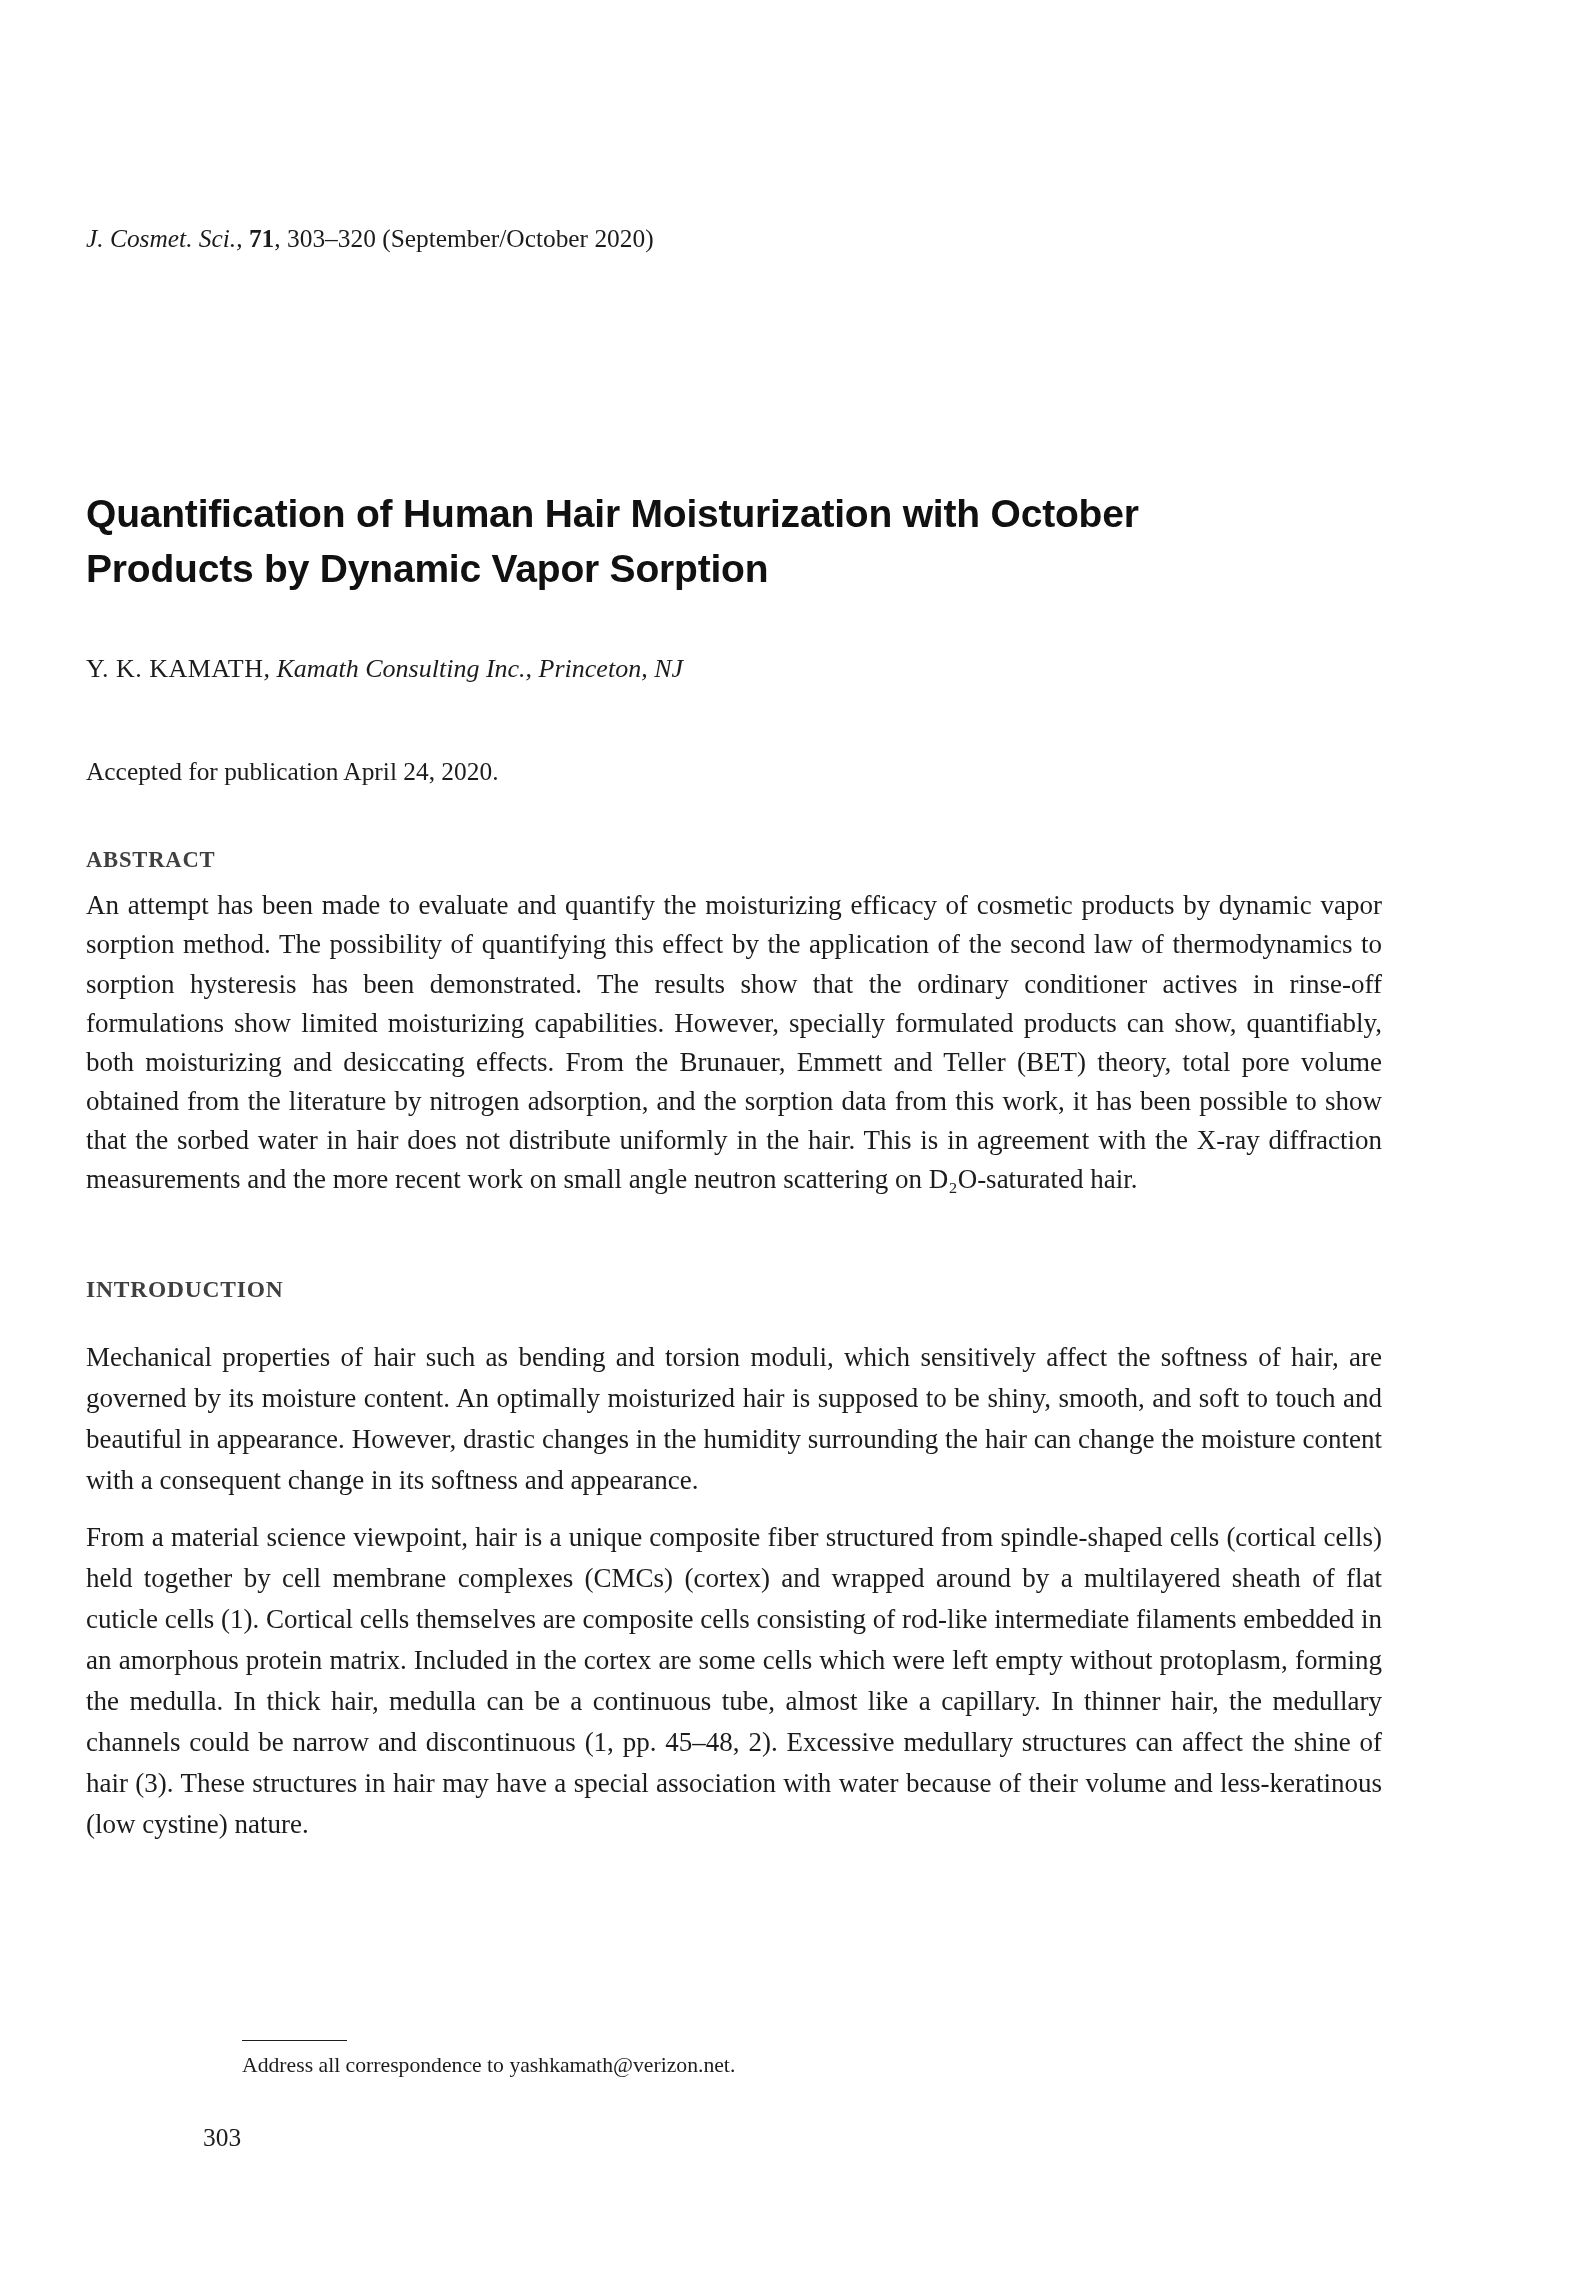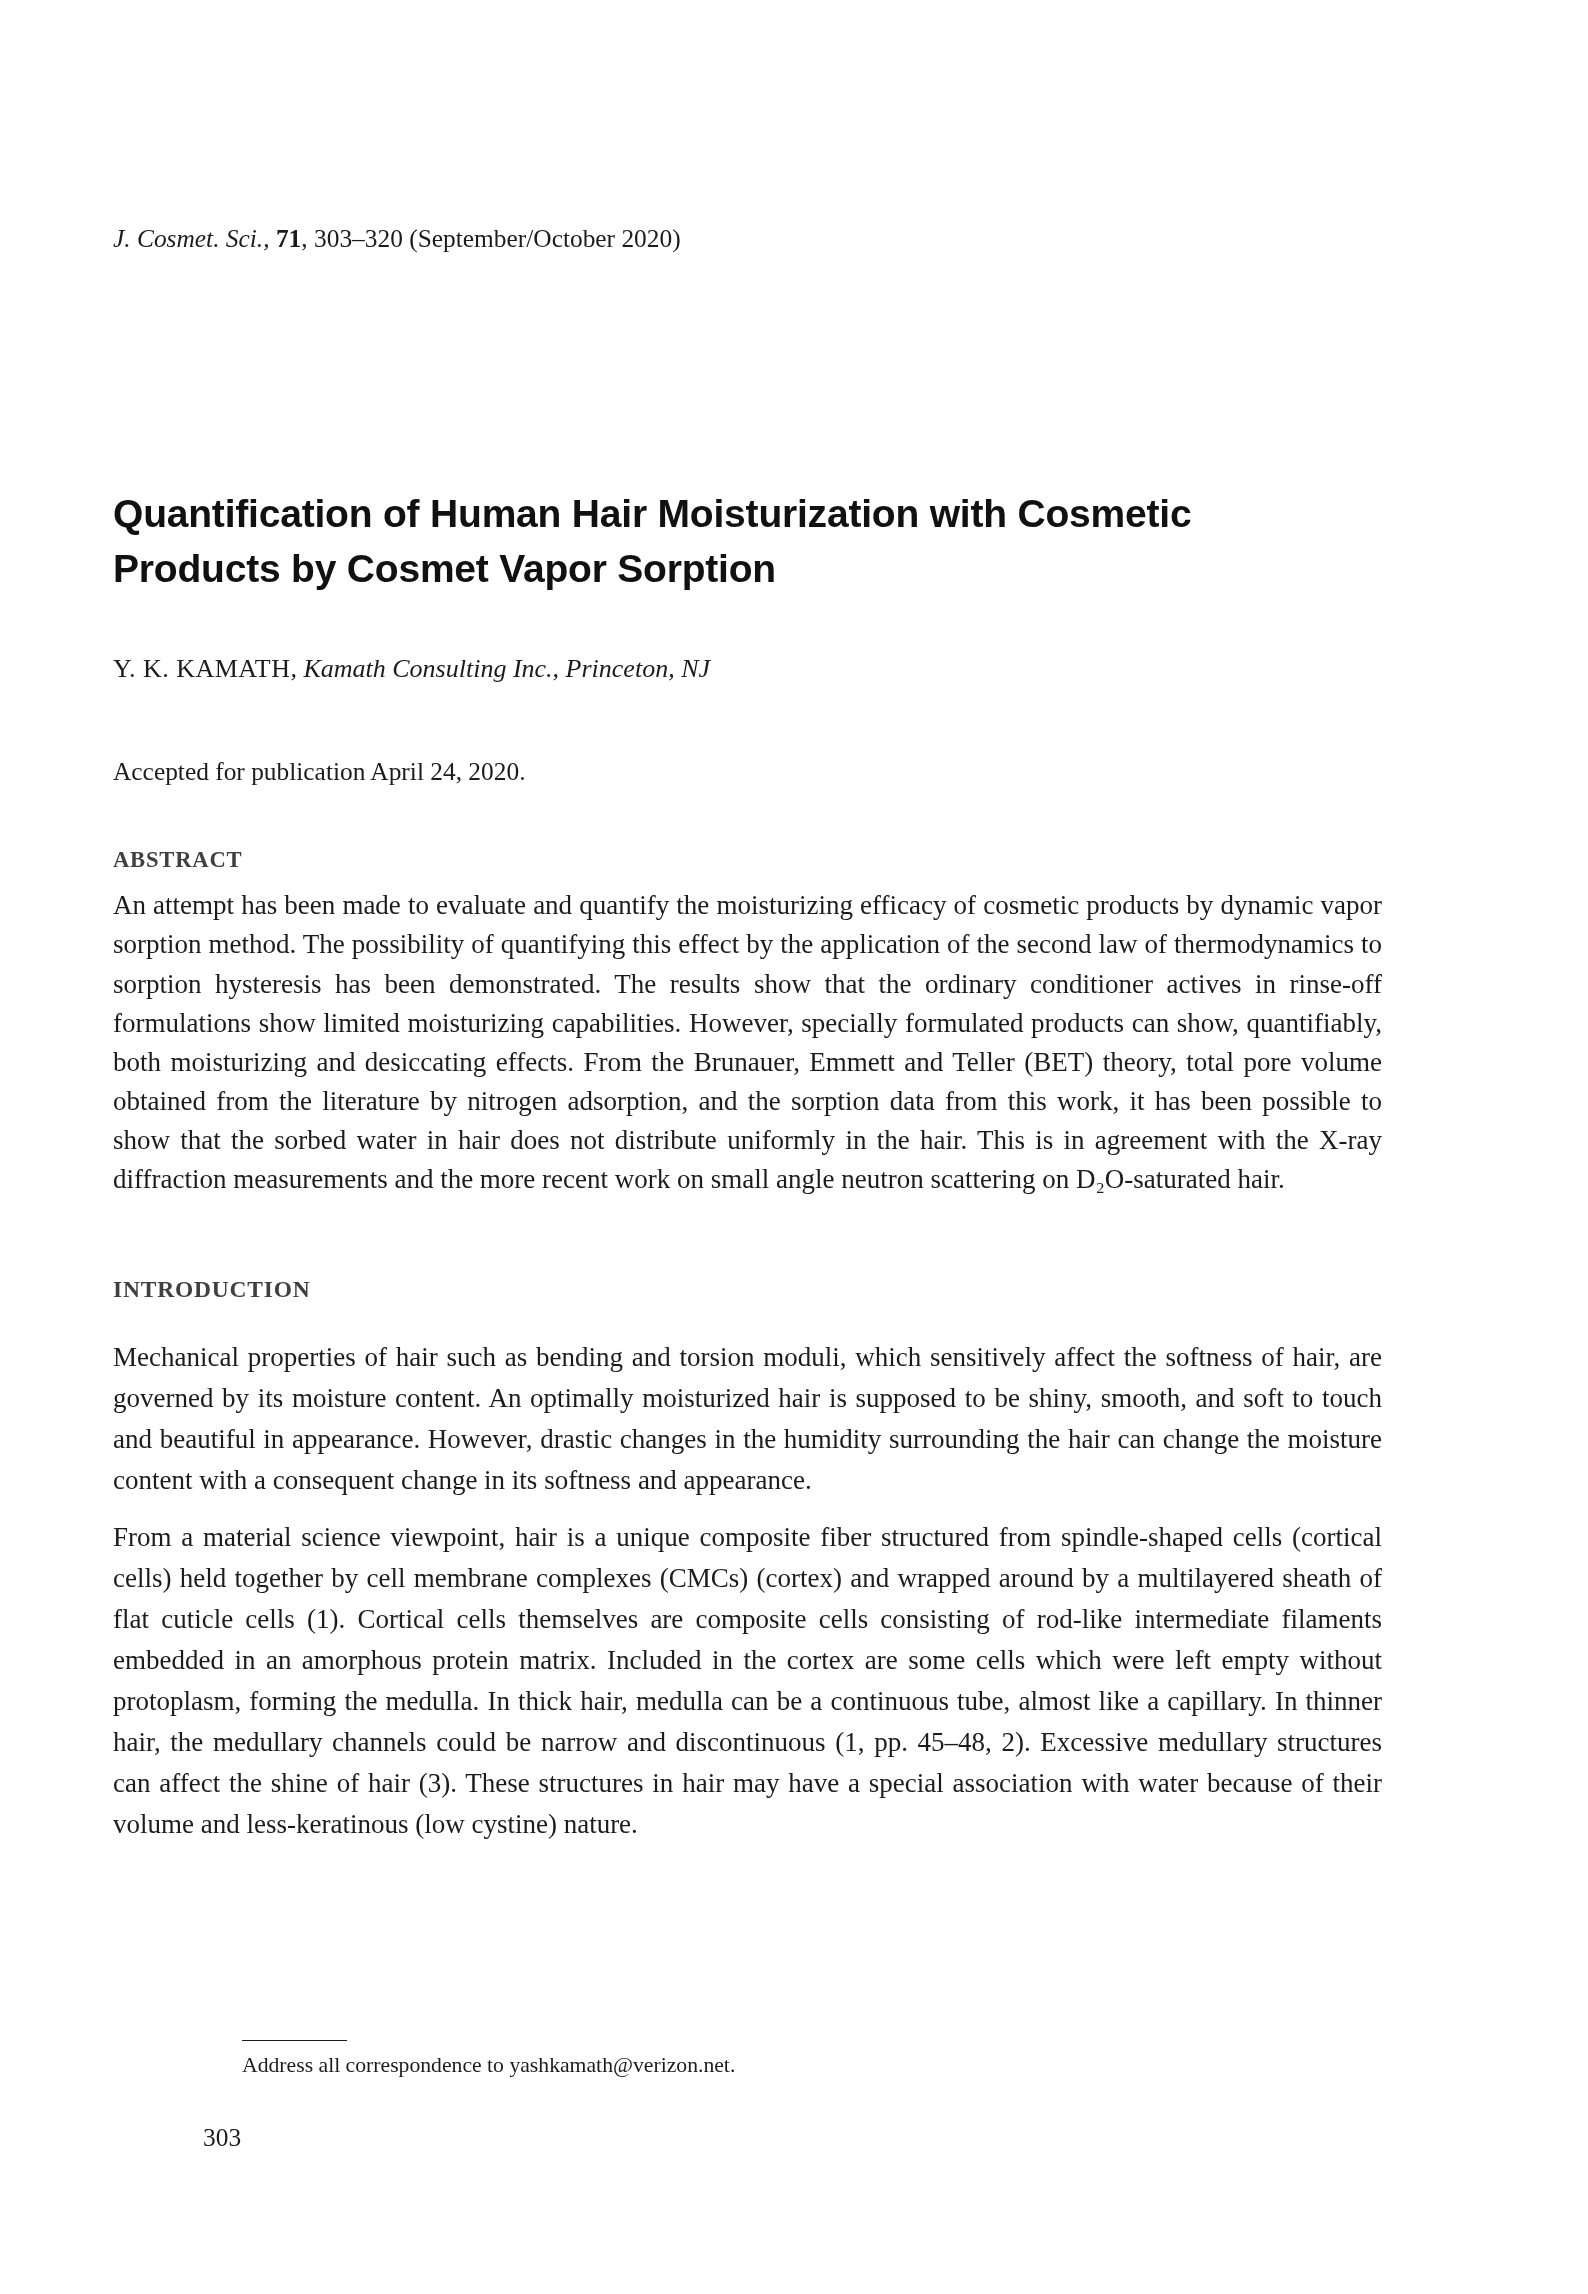--- a/index.html
+++ b/index.html
@@ -6,21 +6,21 @@
   html, body { background: #ffffff; }
   body {
     font-family: "Liberation Serif", "DejaVu Serif", serif;
     color: #1c1c1c;
   }
   .page {
     position: relative;
     width: 1589px;
     height: 2295px;
     background: #ffffff;
-    padding: 221px 207px 0 113px;
+    padding: 221px 207px 0 86px;
     overflow: hidden;
   }
   .citation {
     font-size: 25.4px;
     line-height: 1.4;
     margin-bottom: 229px;
     color: #1c1c1c;
   }
   .citation .it { font-style: italic; }
   .citation .bold { font-weight: bold; }
@@ -95,21 +95,21 @@
     font-size: 25.4px;
   }
 </style>
 </head>
 <body>
 
 <div class="page">
 
   <p class="citation"><span class="it">J. Cosmet. Sci., </span><span class="bold">71</span><span>, 303–320 (September/October 2020)</span></p>
 
-  <h1 class="title">Quantification of Human Hair Moisturization with Cosmetic Products by Cosmet Vapor Sorption</h1>
+  <h1 class="title">Quantification of Human Hair Moisturization with October Products by Dynamic Vapor Sorption</h1>
 
   <p class="author-line"><span class="author-name">Y. K. KAMATH</span><span class="affiliation">, Kamath Consulting Inc., Princeton, NJ</span></p>
 
   <p class="accepted">Accepted for publication April 24, 2020.</p>
 
   <h2 class="section-heading abstract-heading">ABSTRACT</h2>
   <p class="abstract-body">An attempt has been made to evaluate and quantify the moisturizing efficacy of cosmetic products by dynamic vapor sorption method. The possibility of quantifying this effect by the application of the second law of thermodynamics to sorption hysteresis has been demonstrated. The results show that the ordinary conditioner actives in rinse-off formulations show limited moisturizing capabilities. However, specially formulated products can show, quantifiably, both moisturizing and desiccating effects. From the Brunauer, Emmett and Teller (BET) theory, total pore volume obtained from the literature by nitrogen adsorption, and the sorption data from this work, it has been possible to show that the sorbed water in hair does not distribute uniformly in the hair. This is in agreement with the X-ray diffraction measurements and the more recent work on small angle neutron scattering on D₂O-saturated hair.</p>
 
   <h2 class="section-heading intro-heading">INTRODUCTION</h2>
   <p class="body-para">Mechanical properties of hair such as bending and torsion moduli, which sensitively affect the softness of hair, are governed by its moisture content. An optimally moisturized hair is supposed to be shiny, smooth, and soft to touch and beautiful in appearance. However, drastic changes in the humidity surrounding the hair can change the moisture content with a consequent change in its softness and appearance.</p>

